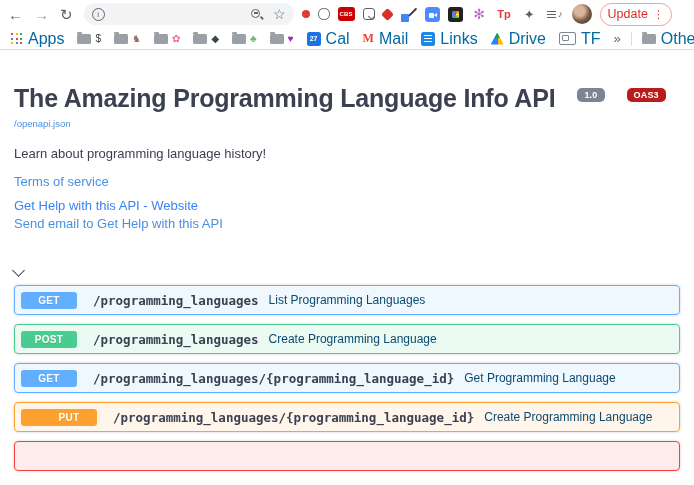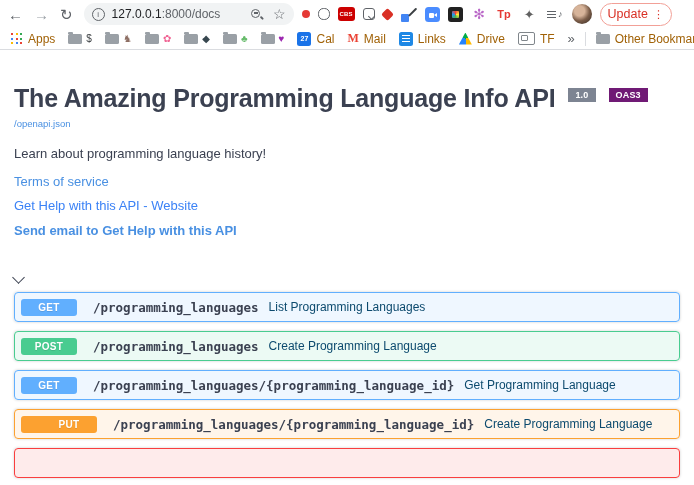--- a/index.html
+++ b/index.html
@@ -55,21 +55,21 @@
     background:radial-gradient(circle at 38% 35%,#d7b49a 0 28%,#7a5c48 55%,#2f2620 100%);}
   .update-btn{margin-left:8px;height:21px;border:1.5px solid #f2a097;border-radius:12px;
     display:flex;align-items:center;gap:5px;padding:0 7px;cursor:pointer;background:#fff;}
   .update-btn .lbl{font-size:12.5px;color:#d93025;}
   .update-btn .dots{font-size:11px;color:#d93025;}
   
   .bookmarks{height:21px;display:flex;align-items:center;padding:0 10px;gap:13px;
     border-bottom:1px solid #dadce0;background:#fff;font-size:12px;color:#3c4043;}
   .bm-item{display:inline-flex;align-items:center;gap:5px;cursor:pointer;white-space:nowrap;}
   .bm-right{margin-left:auto;display:inline-flex;align-items:center;gap:10px;}
-  .bm-label{font-size:12px;color:#a16207;}
+  .bm-label{font-size:16px;color:#0369a1;}
   .bm-apps{width:13px;height:13px;background-repeat:no-repeat;background-size:4px 4px;
     background-image:
       radial-gradient(circle,#ea4335 35%,transparent 45%),radial-gradient(circle,#fbbc04 35%,transparent 45%),
       radial-gradient(circle,#34a853 35%,transparent 45%),radial-gradient(circle,#4285f4 35%,transparent 45%),
       radial-gradient(circle,#ea4335 35%,transparent 45%),radial-gradient(circle,#34a853 35%,transparent 45%),
       radial-gradient(circle,#fbbc04 35%,transparent 45%),radial-gradient(circle,#4285f4 35%,transparent 45%),
       radial-gradient(circle,#ea4335 35%,transparent 45%);
     background-position:0 0,4.5px 0,9px 0,0 4.5px,4.5px 4.5px,9px 4.5px,0 9px,4.5px 9px,9px 9px;}
   .bm-folder{width:14px;height:10px;background:#9aa0a6;border-radius:1.5px;position:relative;}
   .bm-folder::before{content:"";position:absolute;left:0;top:-2px;width:5px;height:2px;
@@ -86,29 +86,29 @@
     background:conic-gradient(from 180deg,#2684fc 0 120deg,#00ac47 0 240deg,#ffba00 0 360deg);}
   .bm-tf{width:15px;height:11px;border:1px solid #80868b;border-radius:2px;position:relative;}
   .bm-tf::after{content:"";position:absolute;left:2px;top:2px;width:5px;height:4px;
     border:1px solid #80868b;border-radius:1px;}
   .bm-overflow{font-size:13px;color:#5f6368;}
   .bm-divider{width:1px;height:14px;background:#dadce0;}
   
   .content{padding:0 14px;color:#3b4151;}
   h1.api-title{margin:34px 0 0;font-size:25px;font-weight:700;color:#3b4151;letter-spacing:-.2px;}
   .pill{display:inline-block;vertical-align:9px;font-size:9px;font-weight:700;color:#fff;
-    padding:2px 7px;border-radius:0;margin-left:13px;letter-spacing:.2px;}
+    padding:2px 7px;border-radius:5px;margin-left:22px;letter-spacing:.2px;}
   .pill.version{background:#7d8492;}
   .pill.oas{background:#89bf04;}
   .openapi-link{display:inline-block;margin-top:3px;font-size:9.5px;color:#4990e2;cursor:pointer;}
   .api-desc{margin-top:15px;font-size:13px;color:#3b4151;}
   .link-block{margin-top:13px;font-size:13px;}
   .link-block a{color:#4990e2;text-decoration:none;display:inline-block;cursor:pointer;}
   .lnk-terms{margin-bottom:9px;}
-  .lnk-email{margin-top:10px;font-weight:bold;}
+  .lnk-email{margin-top:3px;}
   .lnk-license{margin-top:9px;}
   .section-header{margin-top:39px;display:flex;justify-content:space-between;align-items:center;
     cursor:pointer;}
   .section-header h3{margin:0;font-size:20px;font-weight:700;color:#3b4151;}
   .chevron{width:8px;height:8px;border-right:1.5px solid #3b4151;border-bottom:1.5px solid #3b4151;
     transform:rotate(45deg);margin-right:16px;margin-top:-4px;}
   .endpoint-list{margin-top:10px;display:flex;flex-direction:column;gap:9px;}
   .opblock{height:30px;border:1px solid;border-radius:4px;display:flex;align-items:center;
     padding:0 10px 0 6px;box-sizing:border-box;cursor:pointer;box-shadow:0 0 3px rgba(0,0,0,.19);}
   .method{width:56px;height:17px;border-radius:3px;color:#fff;font-weight:700;font-size:10px;
@@ -121,21 +121,20 @@
 </head>
 <body>
 
 <div>
   <div class="toolbar">
     <span class="nav-ic back">←</span>
     <span class="nav-ic fwd">→</span>
     <span class="nav-ic reload">↻</span>
     <div class="urlbar">
       <span class="info-ic">i</span>
-      <span class="url-text"><span>127.0.0.1</span><span class="rest">:8000/docs</span></span>
       <span class="url-spacer"></span>
       <span class="mag">
           <span class="mag-minus"></span>
         </span>
       <span class="star">☆</span>
     </div>
     <div class="ext-area">
         <span class="ext ext-ring"></span>
         <span class="ext ext-bubble"></span>
         <span class="ext ext-badge">CBS</span>
@@ -209,21 +208,21 @@
         <span class="bm-divider"></span>
         <span class="bm-item">
           <span class="bm-folder"></span>
           <span class="bm-label">Other Bookmarks</span>
         </span>
       </span>
     </div>
 </div>
 
 <div class="content">
-  <h1 class="api-title"><span>The Amazing Programming Language Info API</span><span class="pill version" style="background: rgb(125, 132, 146);">1.0</span><span class="pill oas" style="background: #701a75;">OAS3</span></h1>
+  <h1 class="api-title"><span>The Amazing Programming Language Info API</span><span class="pill version" style="background: rgb(125, 132, 146);">1.0</span><span class="pill oas" style="background: #b91c1c;">OAS3</span></h1>
   <a class="openapi-link" style="color: rgb(73, 144, 226);">/openapi.json</a>
   <div class="api-desc">Learn about programming language history!</div>
   <div class="link-block">
     <div class="lnk-terms"><a style="color: rgb(73, 144, 226); text-align: center;">Terms of service</a></div>
     <div><a style="color: #3b82f6;">Get Help with this API - Website</a></div>
     <div class="lnk-email"><a style="color: rgb(73, 144, 226);">Send email to Get Help with this API</a></div>
   </div>
   <div class="section-header">
     <span class="chevron"></span>
   </div>

